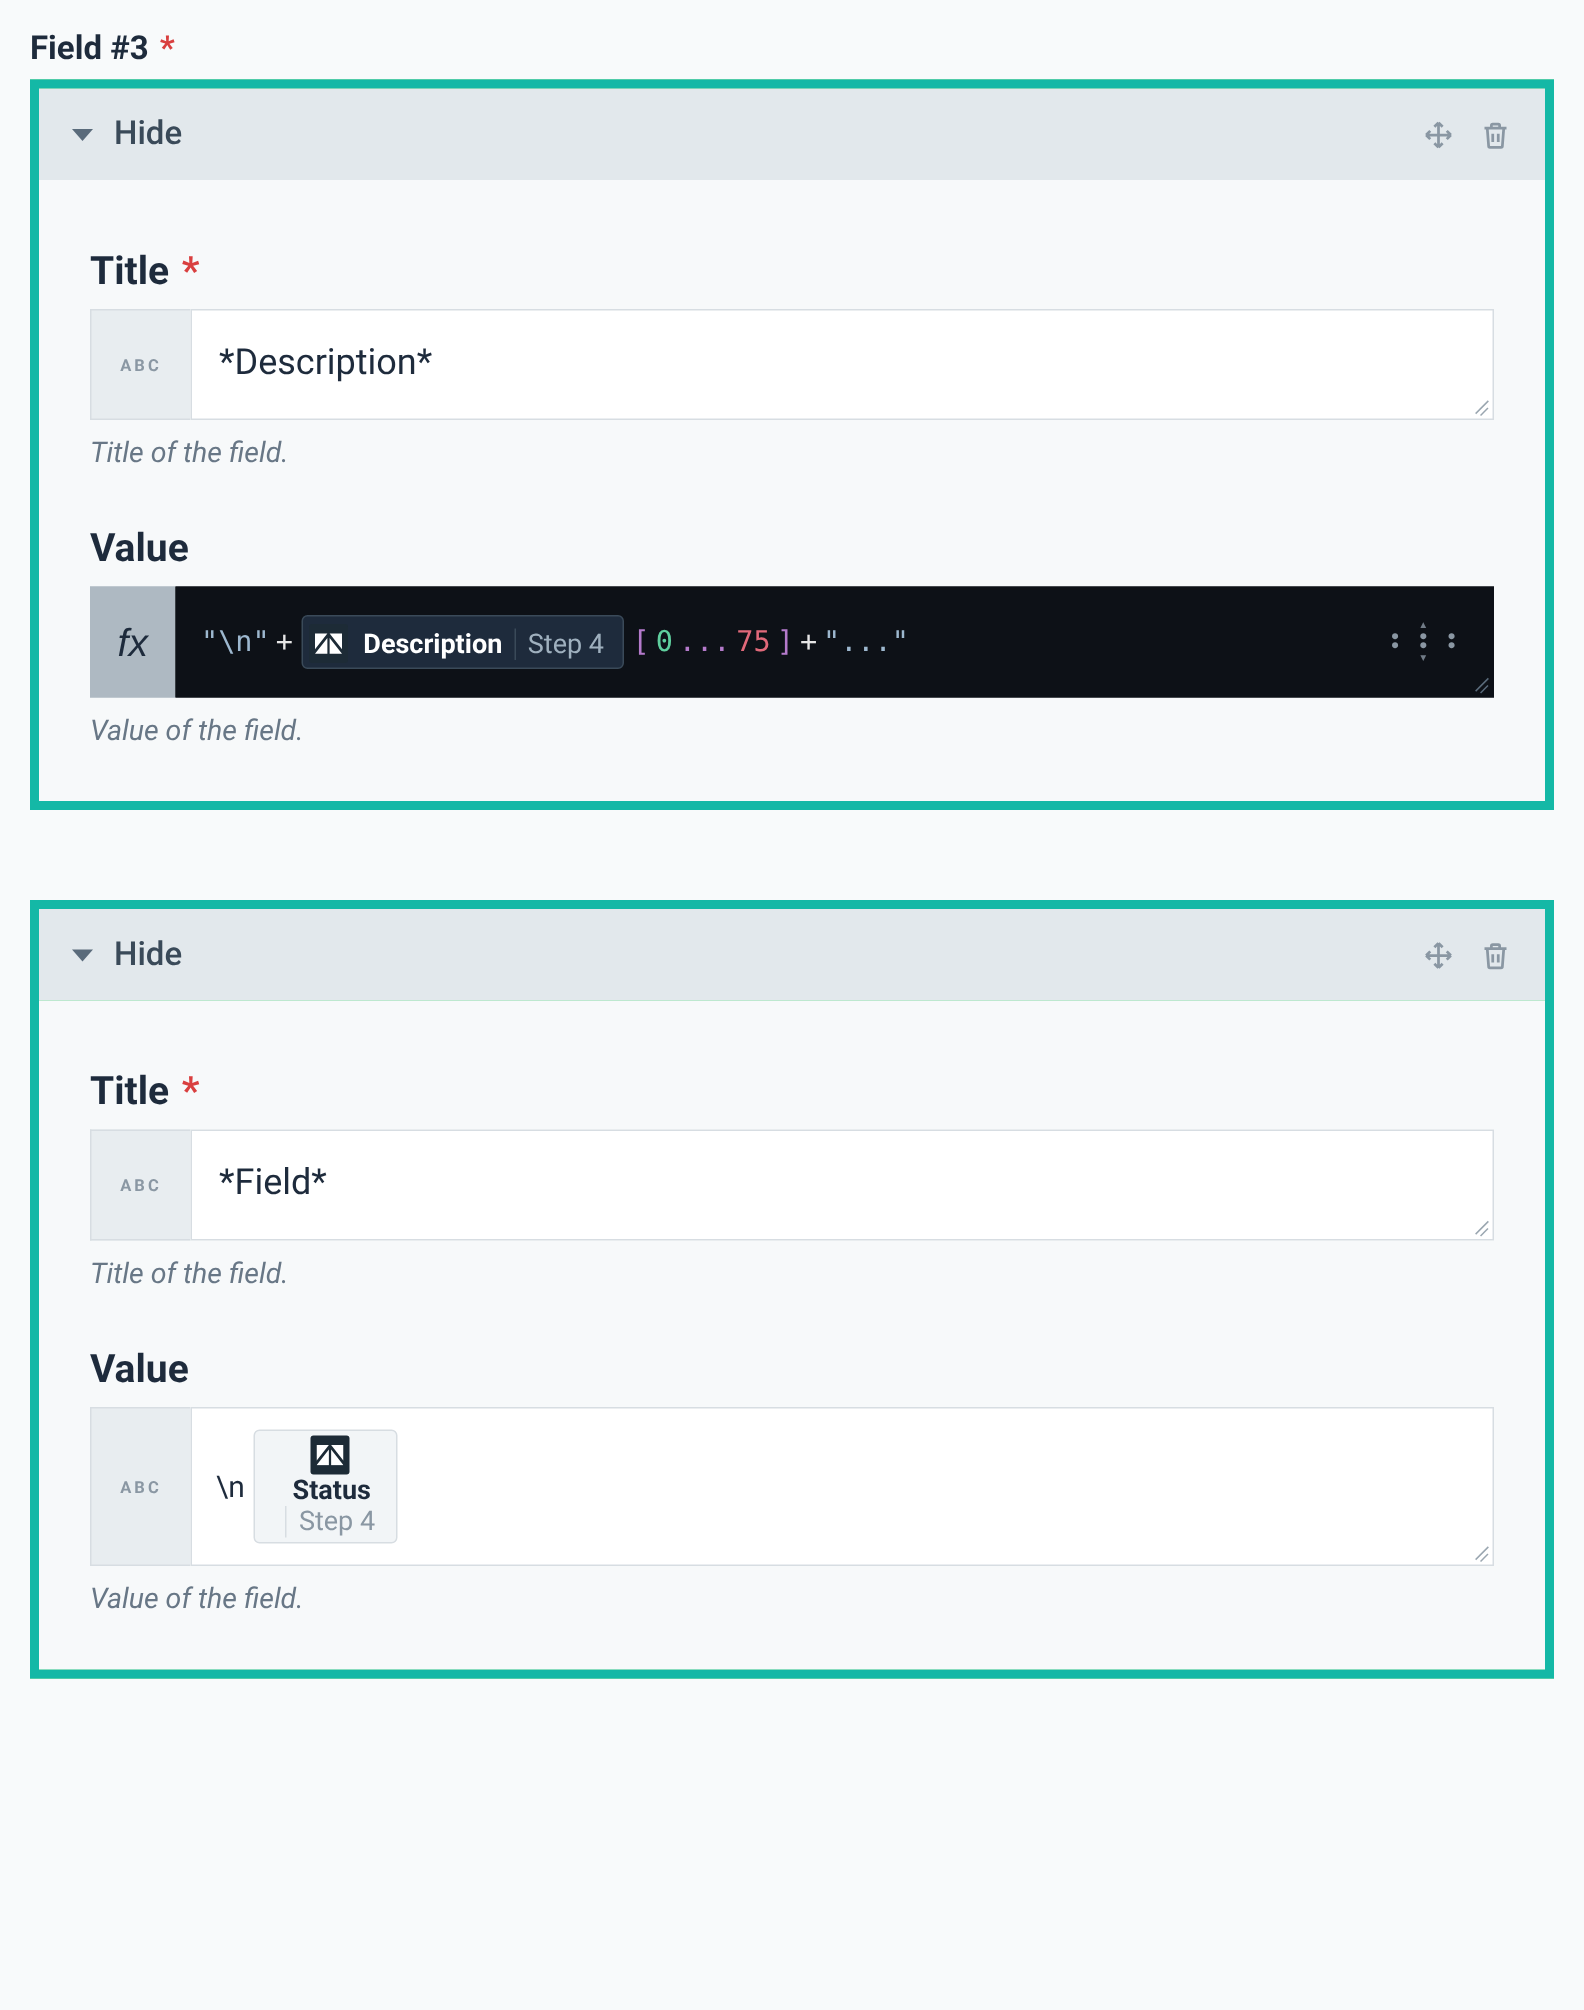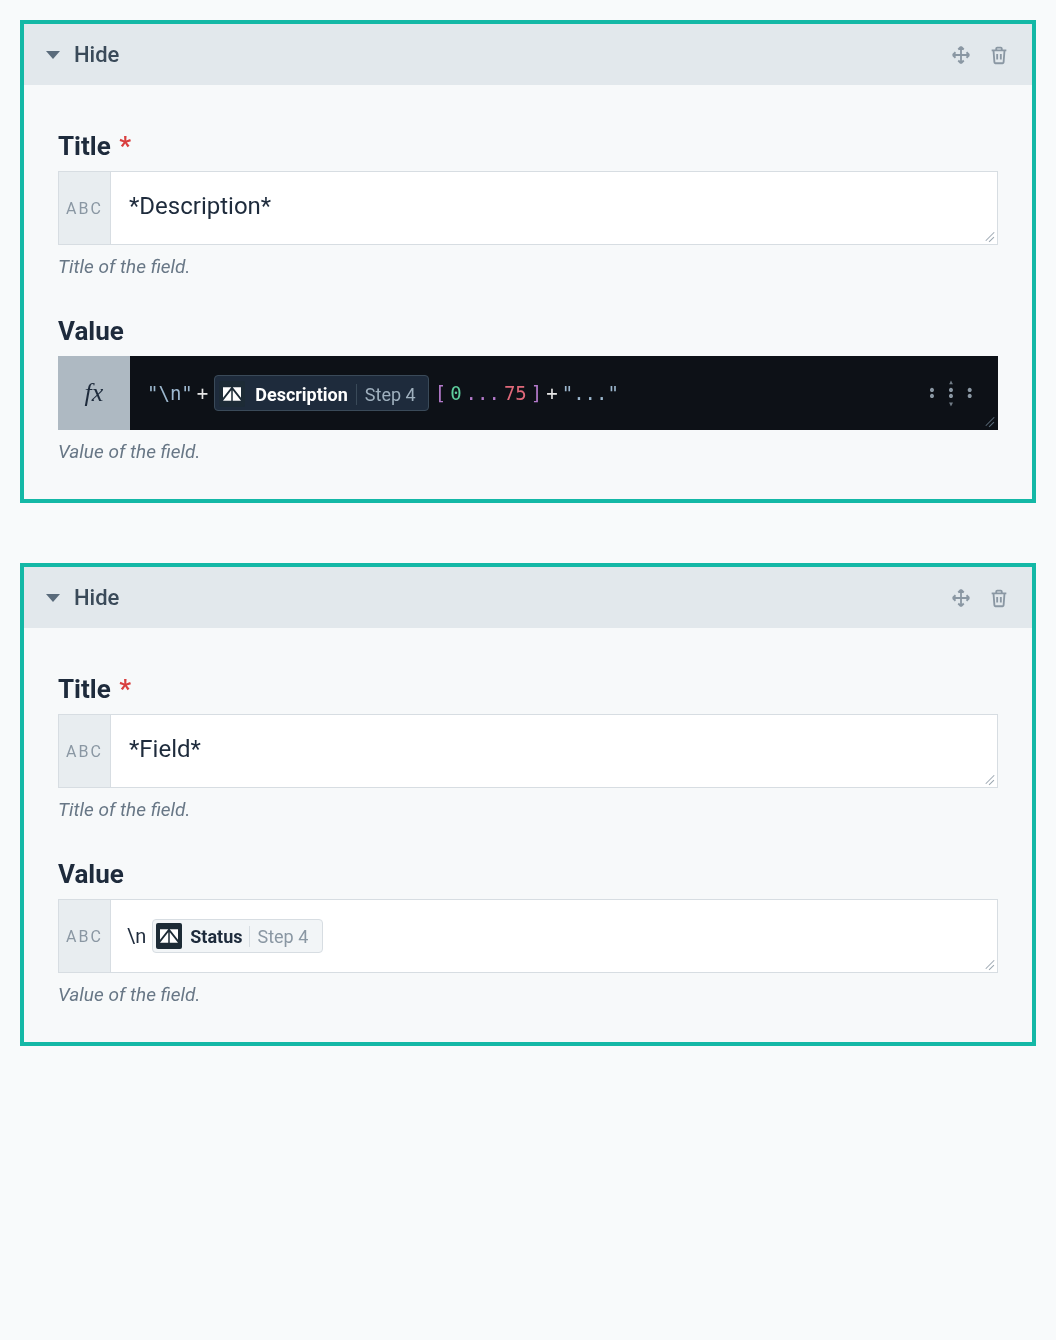--- a/index.html
+++ b/index.html
@@ -15,21 +15,21 @@
     margin-bottom: 60px;
   }
   .field-header {
     font-size: 22px;
     font-weight: 700;
     color: #1e2b3c;
     margin-bottom: 8px;
   }
   .red-ast { color: #d93f3f; font-weight: 700; margin-left: 2px;}
   .panel {
-    border: 4px solid #14b8a6;
+    border: 6px solid #14b8a6;
     background: #22c55e;
   }
   .panel-bar {
     background: #e2e8ec;
     display: flex;
     align-items: center;
     justify-content: space-between;
     padding: 18px 22px;
   }
   .panel-bar-left {
@@ -67,41 +67,41 @@
     font-size: 26px;
     font-weight: 700;
     color: #1e2b3c;
     margin-bottom: 10px;
   }
   .input-row {
     display: flex;
     align-items: stretch;
   }
   .input-prefix-abc {
-    width: 52px;
+    width: 67px;
     background: #e8edf0;
     border: 1px solid #d7dde2;
     border-right: none;
     display: flex;
     align-items: center;
     justify-content: center;
-    font-size: 16px;
-    font-weight: 400;
+    font-size: 11px;
+    font-weight: 700;
     letter-spacing: 2px;
     color: #8a97a3;
     text-transform: uppercase;
   }
   .input-prefix-fx {
-    width: 72px;
+    width: 57px;
     background: #aeb9c2;
     border: 1px solid #aeb9c2;
     display: flex;
     align-items: center;
     justify-content: center;
-    font-family: Liberation Serif, serif;
+    font-family: Liberation Sans, sans-serif;
     font-style: italic;
     font-size: 26px;
     color: #1e2b3c;
   }
   .text-input {
     flex: 1;
     min-height: 74px;
     border: 1px solid #d7dde2;
     background: #fff;
     font-size: 24px;
@@ -144,24 +144,25 @@
     border-radius: 4px;
     padding: 5px 4px 3px 4px;
     margin: 0 2px;
   }
   .pill-light {
     display: inline-flex;
     align-items: center;
     background: #f2f5f7;
     border: 1px solid #d7dde2;
     border-radius: 4px;
-    padding: 3px 6px 3px 3px;
+    padding: 3px 6px 3px 20px;
     margin: 0 4px 0 2px;
     font-family: -apple-system, BlinkMacSystemFont, "Segoe UI", Roboto, sans-serif;
     font-size: 18px;
+    flex-direction: column;
   }
   .pill .z-logo, .pill-light .z-logo {
     width: 26px; height: 26px;
     background: #1d2b36;
     display: inline-flex;
     align-items: center;
     justify-content: center;
     margin-right: 8px;
     border-radius: 2px;
   }
@@ -234,20 +235,24 @@
     font-size: 20px;
     color: #1e2b3c;
     position: relative;
   }
   .val-prefix-text { margin-right: 4px; }
 </style>
 </head>
 <body>
 
 <div class="field-block">
+  <div class="field-header">
+    <span>Field #3</span>
+    <span class="red-ast">*</span>
+  </div>
 
   <div class="panel">
     <div class="panel-bar">
       <div class="panel-bar-left">
         <span class="caret-down"></span>
         <span class="hide-label">Hide</span>
       </div>
       <div class="panel-bar-right">
         <span class="icon-btn">
           <svg width="22" height="22" viewBox="0 0 24 24" fill="none" stroke="#8a97a3" stroke-width="2">

